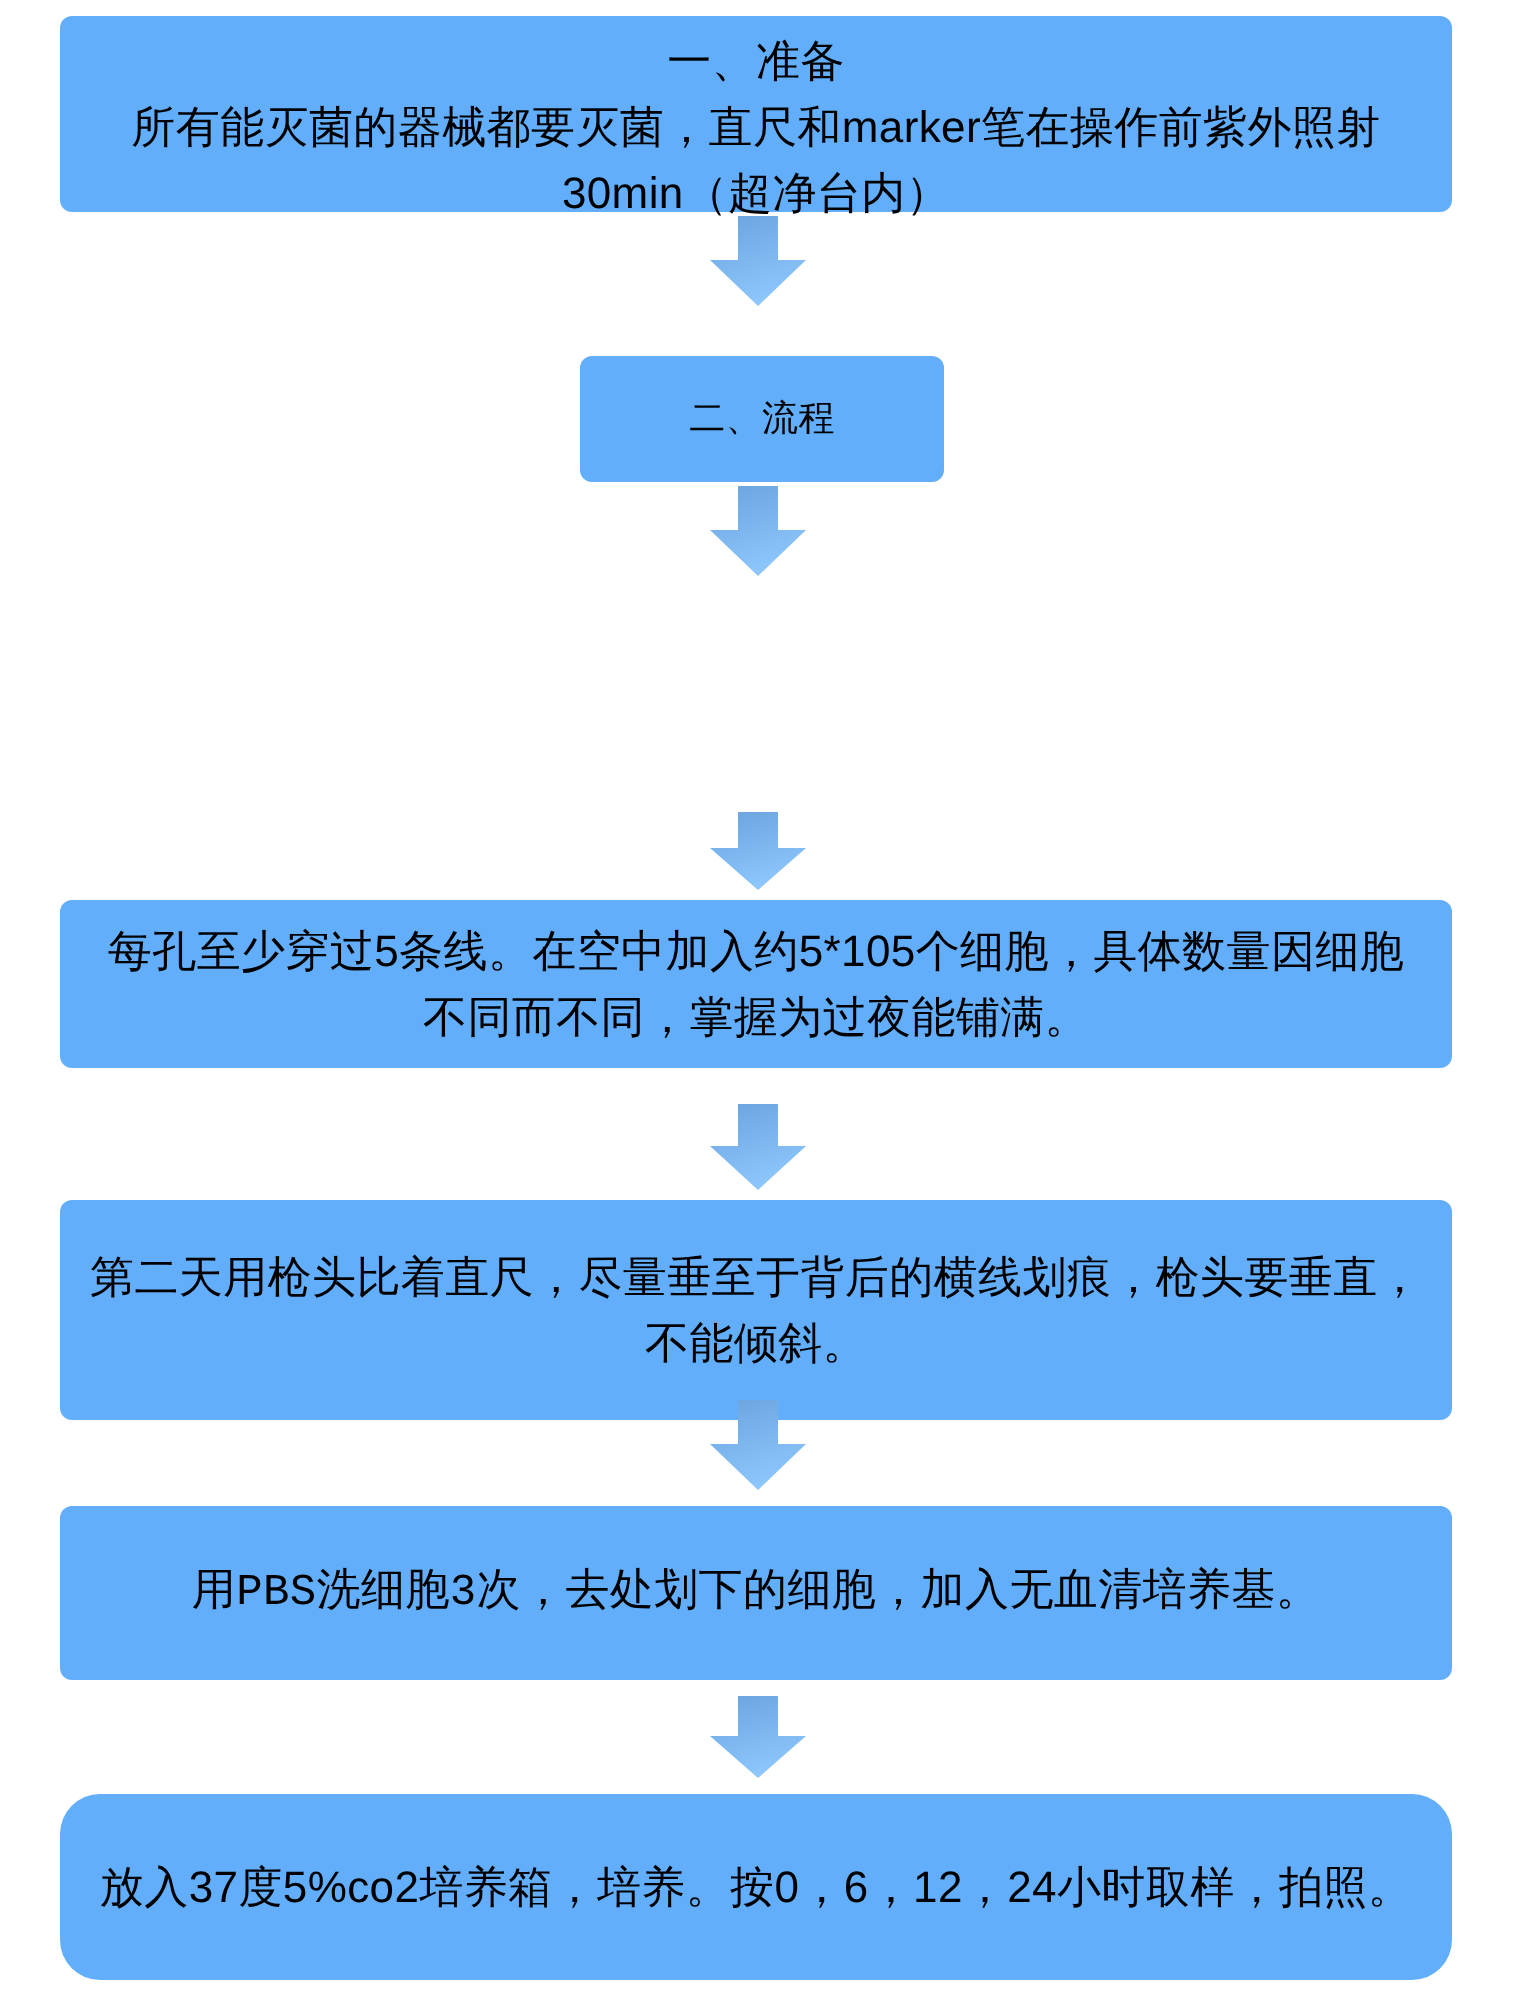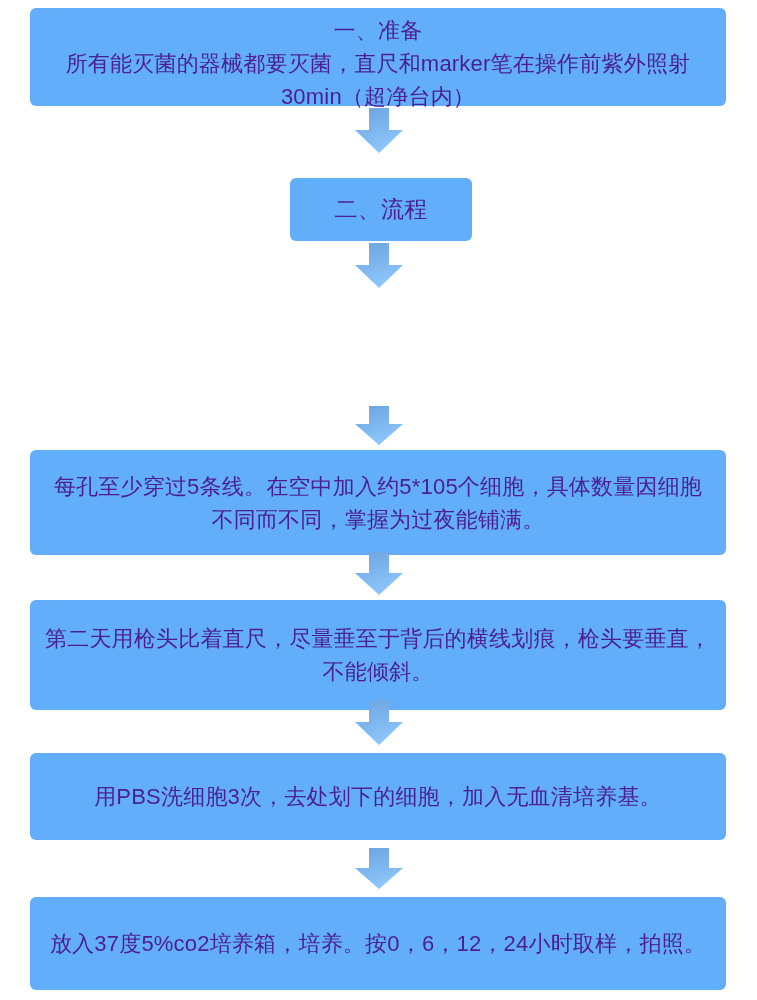--- a/index.html
+++ b/index.html
@@ -16,21 +16,21 @@
     width: 757px;
     height: 1000px;
     background: #ffffff;
     overflow: hidden;
   }
   .node {
     position: absolute;
     box-sizing: border-box;
     background: #62aefa;
     border-radius: 6px;
-    color: #4c1d95;
+    color: #000000;
     display: flex;
     align-items: center;
     justify-content: center;
     text-align: center;
     font-size: 22px;
     line-height: 33px;
     letter-spacing: 0.2px;
     padding: 4px 14px;
     white-space: pre-line;
     font-weight: 400;
@@ -59,21 +59,21 @@
       <defs>
         <linearGradient id="g1" x1="0" y1="0" x2="0.35" y2="1">
           <stop offset="0%" stop-color="#6ba3dd"></stop>
           <stop offset="100%" stop-color="#8cc6fc"></stop>
         </linearGradient>
       </defs>
       <polygon points="20,0 40,0 40,22 54,22 30,45 6,22 20,22" fill="url(#g1)"></polygon>
     </svg>
   </div>
 
-  <div class="node" style="left:290px; top:178px; width:182px; height:63px; font-size:23px;">二、流程</div>
+  <div class="node" style="left:290px; top:178px; width:182px; height:63px; font-size:18px;">二、流程</div>
 
   <div class="arrow" style="left:349px; top:243px;">
     <svg width="60" height="46" viewBox="0 0 60 46" aria-hidden="true">
       <defs>
         <linearGradient id="g2" x1="0" y1="0" x2="0.35" y2="1">
           <stop offset="0%" stop-color="#6ba3dd"></stop>
           <stop offset="100%" stop-color="#8cc6fc"></stop>
         </linearGradient>
       </defs>
       <polygon points="20,0 40,0 40,22 54,22 30,45 6,22 20,22" fill="url(#g2)"></polygon>
@@ -86,21 +86,21 @@
       <defs>
         <linearGradient id="g3" x1="0" y1="0" x2="0.35" y2="1">
           <stop offset="0%" stop-color="#6ba3dd"></stop>
           <stop offset="100%" stop-color="#8cc6fc"></stop>
         </linearGradient>
       </defs>
       <polygon points="20,0 40,0 40,18 54,18 30,39 6,18 20,18" fill="url(#g3)"></polygon>
     </svg>
   </div>
 
-  <div class="node" style="left:30px; top:450px; width:696px; height:105px;">每孔至少穿过5条线。在空中加入约5*105个细胞，具体数量因细胞不同而不同，掌握为过夜能铺满。</div>
+  <div class="node" style="left:30px; top:450px; width:696px; height:84px;">每孔至少穿过5条线。在空中加入约5*105个细胞，具体数量因细胞不同而不同，掌握为过夜能铺满。</div>
 
   <div class="arrow" style="left:349px; top:552px;">
     <svg width="60" height="44" viewBox="0 0 60 44" aria-hidden="true">
       <defs>
         <linearGradient id="g4" x1="0" y1="0" x2="0.35" y2="1">
           <stop offset="0%" stop-color="#6ba3dd"></stop>
           <stop offset="100%" stop-color="#8cc6fc"></stop>
         </linearGradient>
       </defs>
       <polygon points="20,0 40,0 40,21 54,21 30,43 6,21 20,21" fill="url(#g4)"></polygon>
@@ -114,29 +114,29 @@
       <defs>
         <linearGradient id="g5" x1="0" y1="0" x2="0.35" y2="1">
           <stop offset="0%" stop-color="#6ba3dd"></stop>
           <stop offset="100%" stop-color="#8cc6fc"></stop>
         </linearGradient>
       </defs>
       <polygon points="20,0 40,0 40,22 54,22 30,45 6,22 20,22" fill="url(#g5)"></polygon>
     </svg>
   </div>
 
-  <div class="node" style="left:30px; top:753px; width:696px; height:87px;">用PBS洗细胞3次，去处划下的细胞，加入无血清培养基。</div>
+  <div class="node" style="left:30px; top:753px; width:696px; height:87px;font-family:Liberation Mono, monospace;">用PBS洗细胞3次，去处划下的细胞，加入无血清培养基。</div>
 
   <div class="arrow" style="left:349px; top:848px;">
     <svg width="60" height="42" viewBox="0 0 60 42" aria-hidden="true">
       <defs>
         <linearGradient id="g6" x1="0" y1="0" x2="0.35" y2="1">
           <stop offset="0%" stop-color="#6ba3dd"></stop>
           <stop offset="100%" stop-color="#8cc6fc"></stop>
         </linearGradient>
       </defs>
       <polygon points="20,0 40,0 40,20 54,20 30,41 6,20 20,20" fill="url(#g6)"></polygon>
     </svg>
   </div>
 
-  <div class="node" style="left:30px; top:897px; width:696px; height:93px;">放入37度5%co2培养箱，培养。按0，6，12，24小时取样，拍照。</div>
+  <div class="node" style="left:30px; top:897px; width:696px; height:93px;border-radius:20px;">放入37度5%co2培养箱，培养。按0，6，12，24小时取样，拍照。</div>
 
 </div>
 
 </body></html>

